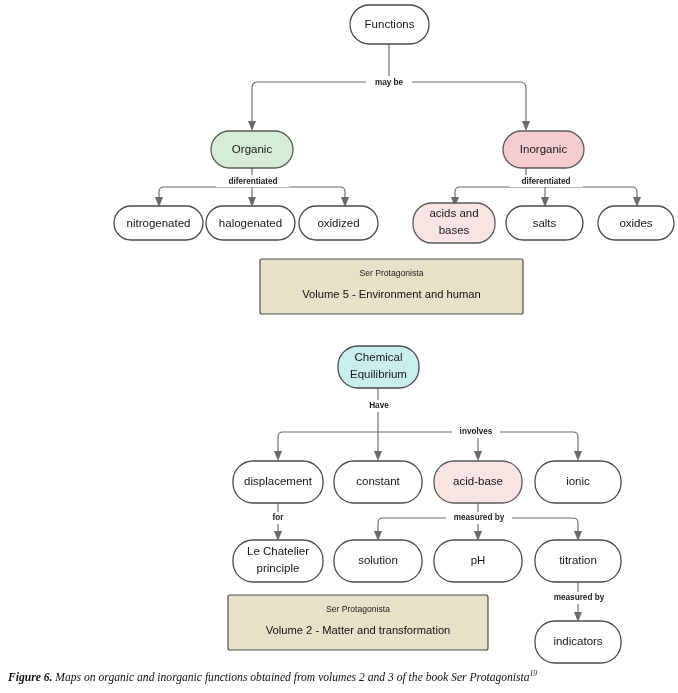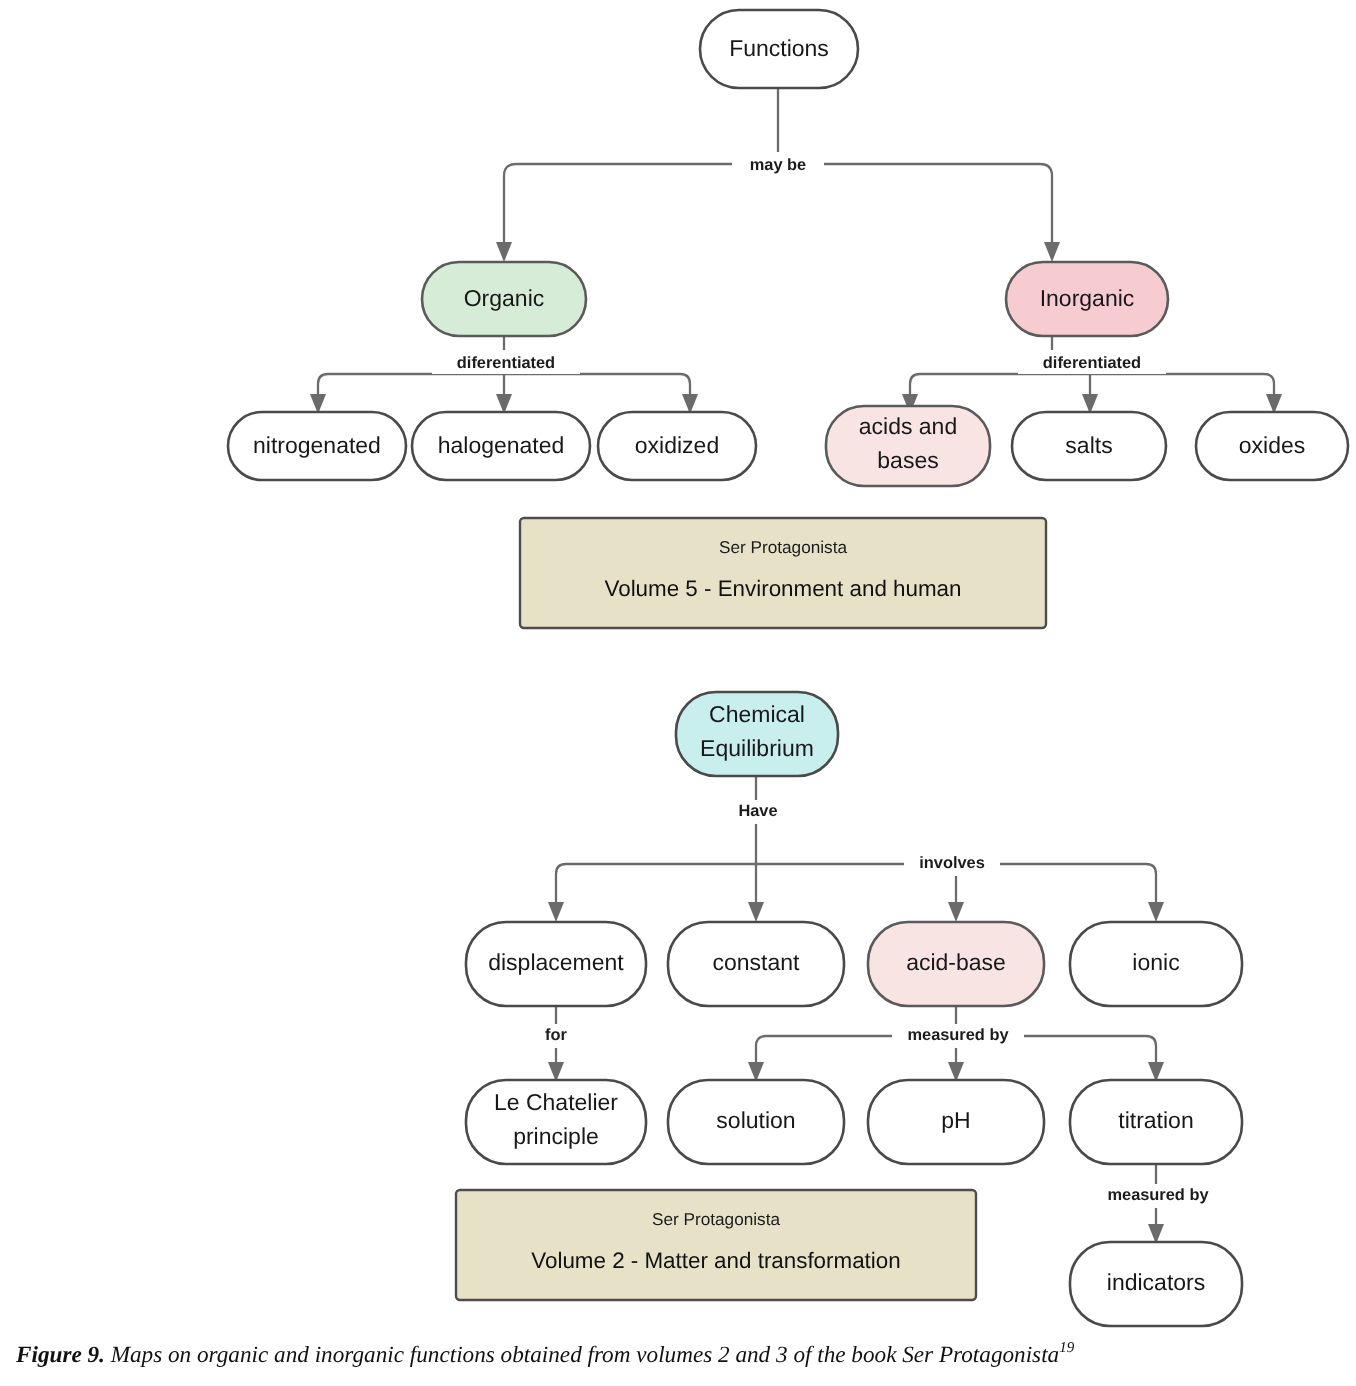--- a/index.html
+++ b/index.html
@@ -291,15 +291,15 @@
       </g>
 
       <g>
         <rect class="volume-box" x="228" y="595" width="260" height="55" rx="2" ry="2"></rect>
         <text class="volume-line-1" x="358" y="610">Ser Protagonista</text>
         <text class="volume-line-2" x="358" y="631">Volume 2 - Matter and transformation</text>
       </g>
     </g>
   </svg>
 
-  <div id="caption"><span class="cap-bold">Figure 9.</span><span> Maps on organic and inorganic functions obtained from volumes 2 and 3 of the book Ser Protagonista</span><span class="cap-sup">19</span></div>
+  <div id="caption"><span class="cap-bold">Figure 6.</span><span> Maps on organic and inorganic functions obtained from volumes 2 and 3 of the book Ser Protagonista</span><span class="cap-sup">19</span></div>
 
 </div>
 
 </body></html>

